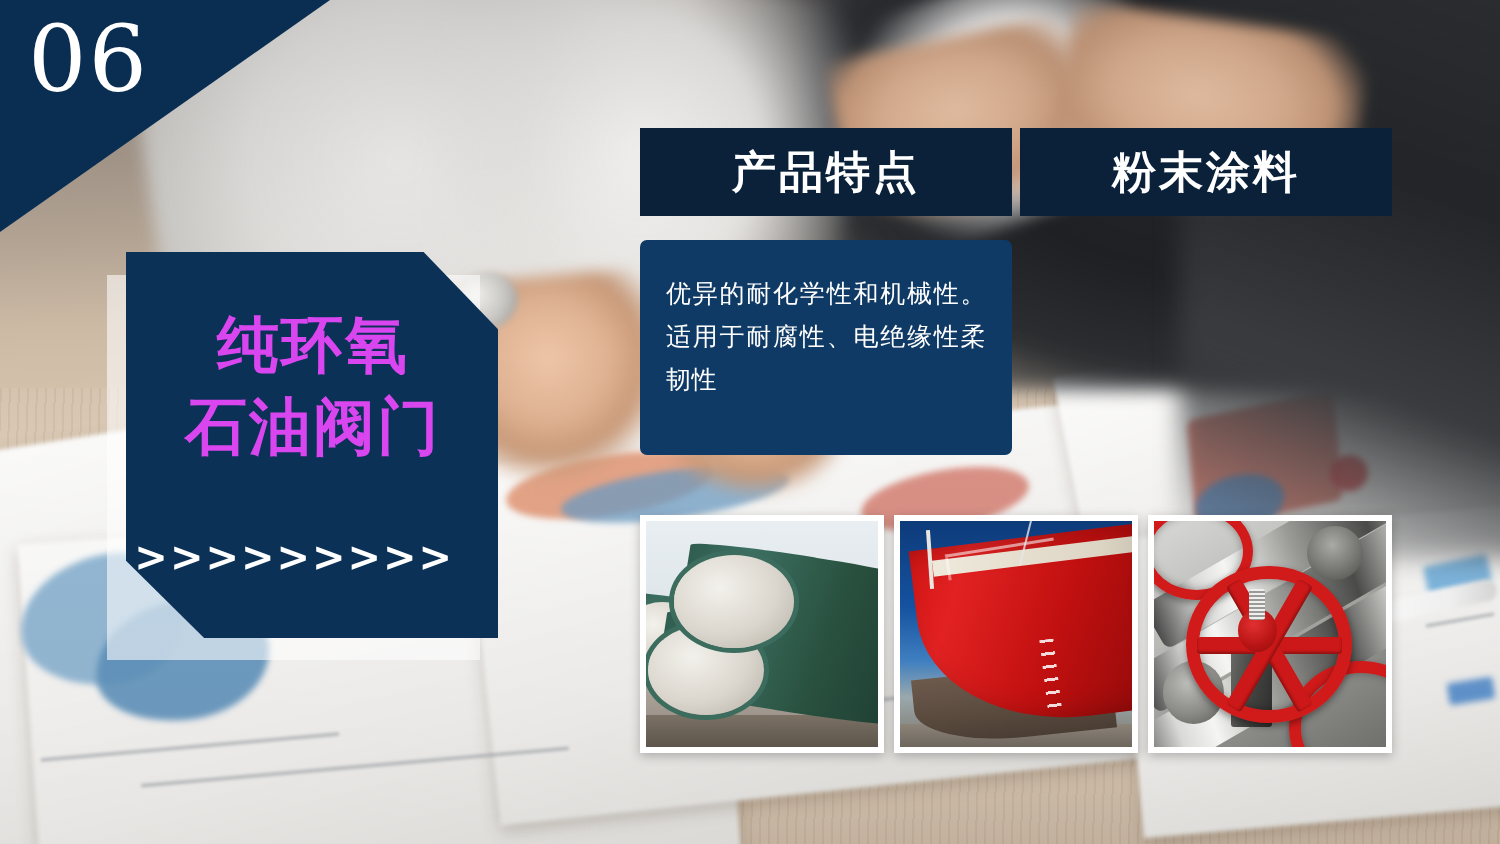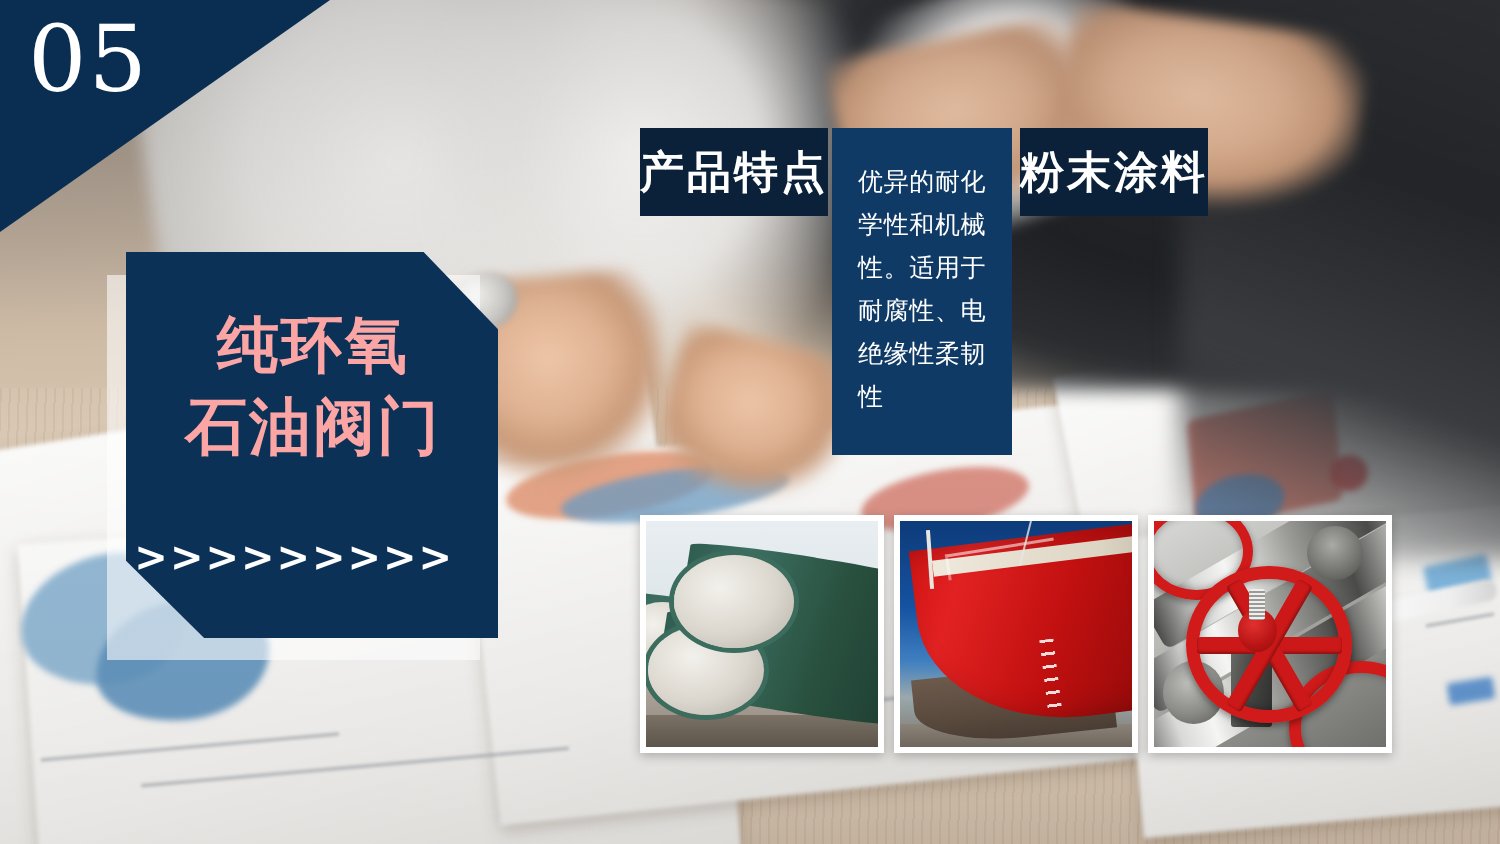--- a/index.html
+++ b/index.html
@@ -182,21 +182,21 @@
   }
   .badge {
     position: absolute;
     left: 126px; top: 252px; width: 372px; height: 386px;
     background: #0b3156;
     clip-path: polygon(0 0, 80% 0, 100% 20%, 100% 100%, 21% 100%, 0 80%);
   }
   .badge-title {
     position: absolute;
     left: 22px; top: 52px; width: 330px;
-    color: #fca5a5;
+    color: #d946ef;
     font-size: 62px;
     font-weight: 700;
     line-height: 1.32;
     letter-spacing: 2px;
     text-align: center;
   }
   .badge-title .line { display: block; white-space: nowrap; }
   .badge-chevrons {
     position: absolute;
     left: 0; top: 285px; width: 350px;
@@ -211,38 +211,39 @@
     font-family: "DejaVu Sans", sans-serif;
   }
 
   
   .panels {
     position: absolute;
     left: 640px; top: 128px; width: 752px; height: 327px;
     display: flex;
     gap: 8px;
   }
-  .panel-col { flex: 1; display: flex; flex-direction: row; gap: 4px; }
+  .panel-col { flex: 1; display: flex; flex-direction: column; gap: 24px; }
   .panel-head {
     height: 88px;
     background: #0a2139;
     display: flex; align-items: center; justify-content: center;
   }
   .panel-head span {
     color: #ffffff;
     font-size: 44px;
     font-weight: 700;
     letter-spacing: 3px;
     line-height: 1;
   }
   .panel-body {
     flex: 1;
     background: #0f3a65;
     padding: 32px 26px 0 26px;
     box-sizing: border-box;
+    border-radius: 7px;
   }
   .panel-body p {
     margin: 0;
     color: #ffffff;
     font-size: 25px;
     line-height: 1.72;
     letter-spacing: 0.5px;
     text-align: justify;
   }
 
@@ -423,21 +424,21 @@
     <div class="skin skin-2"></div>
     <div class="skin skin-3"></div>
     <div class="skin skin-4"></div>
     <div class="bg-watch"></div>
 
     <div class="bg-tint"></div>
   </div>
 
   <div class="corner-wrap">
     <div class="corner-tri"></div>
-    <div class="corner-num">05</div>
+    <div class="corner-num">06</div>
   </div>
 
   <div class="badge-shadow"></div>
   <div class="badge">
     <div class="badge-title">
       <span class="line">纯环氧</span>
       <span class="line">石油阀门</span>
     </div>
     <div class="badge-chevrons">&gt;&gt;&gt;&gt;&gt;&gt;&gt;&gt;&gt;</div>
   </div>

